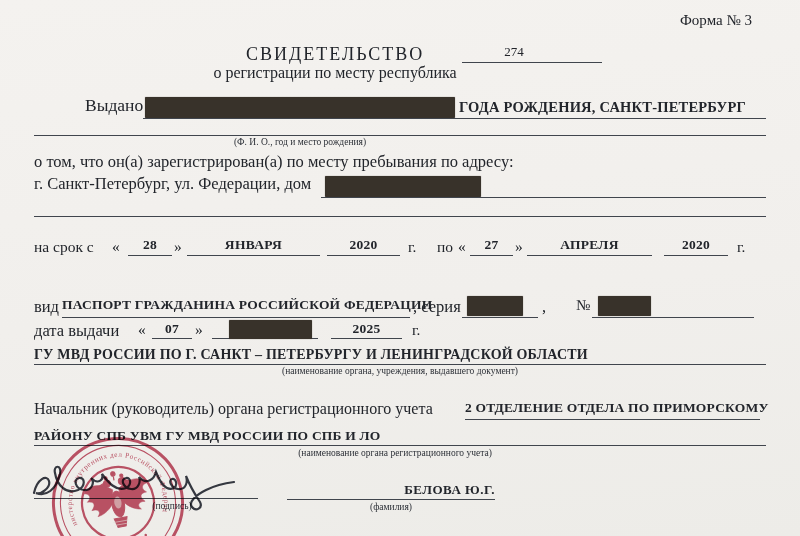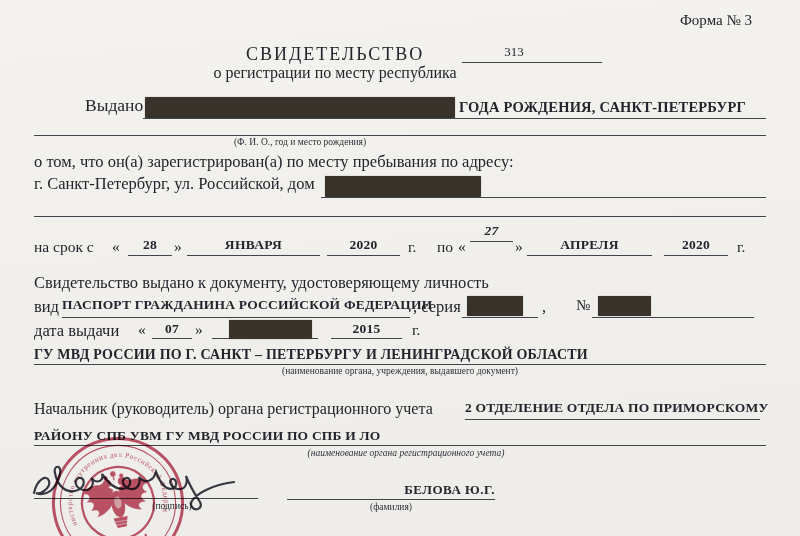--- a/index.html
+++ b/index.html
@@ -21,81 +21,80 @@
   .sig{mix-blend-mode:multiply;}
 </style>
 </head>
 <body>
 
 <div class="page">
 
   <div class="abs" style="top:12px;right:48px;font-size:15px;">Форма № 3</div>
 
   <div class="abs" style="left:246px;top:44px;font-size:18px;letter-spacing:2px;">СВИДЕТЕЛЬСТВО</div>
-  <div class="abs cell" style="left:462px;top:44px;width:104px;height:18px;font-size:13px;padding-right:36px;">313</div>
+  <div class="abs cell" style="left:462px;top:44px;width:104px;height:18px;font-size:13px;padding-right:36px;">274</div>
   <div class="abs" style="left:190px;top:64px;width:290px;text-align:center;font-size:16px;">о регистрации по месту республика</div>
 
   <div class="abs t" style="left:85px;top:95px;font-size:17.5px;">Выдано</div>
   <div class="abs redact" style="left:145px;top:97px;width:310px;height:21px;"></div>
   <div class="abs" style="left:459px;top:99px;font-size:14.5px;font-weight:bold;letter-spacing:.2px;white-space:nowrap;">ГОДА РОЖДЕНИЯ, САНКТ-ПЕТЕРБУРГ</div>
   <div class="abs line" style="left:143px;top:118px;width:623px;"></div>
   <div class="abs line" style="left:34px;top:135px;width:732px;border-top-width:1.2px;"></div>
   <div class="abs t" style="left:34px;top:152px;">о том, что он(а) зарегистрирован(а) по месту пребывания по адресу:</div>
 
   <div class="abs cap" style="left:160px;top:137px;width:280px;">(Ф. И. О., год и место рождения)</div>
 
-  <div class="abs t" style="left:34px;top:174px;">г. Санкт-Петербург, ул. Российской, дом</div>
+  <div class="abs t" style="left:34px;top:174px;">г. Санкт-Петербург, ул. Федерации, дом</div>
   <div class="abs redact" style="left:325px;top:176px;width:156px;height:21px;"></div>
   <div class="abs line" style="left:321px;top:197px;width:445px;"></div>
   <div class="abs line" style="left:34px;top:216px;width:732px;border-top-width:1.2px;"></div>
 
   <div class="abs t" style="left:34px;top:238px;font-size:15.5px;">на срок с</div>
   <div class="abs t" style="left:112px;top:238px;font-size:15.5px;">«</div>
   <div class="abs cell val" style="left:128px;top:237px;width:44px;height:18px;">28</div>
   <div class="abs t" style="left:174px;top:238px;font-size:15.5px;">»</div>
   <div class="abs cell val" style="left:187px;top:237px;width:133px;height:18px;">ЯНВАРЯ</div>
   <div class="abs cell val" style="left:327px;top:237px;width:73px;height:18px;">2020</div>
   <div class="abs t" style="left:408px;top:238px;font-size:15.5px;">г.</div>
   <div class="abs t" style="left:437px;top:238px;font-size:15.5px;">по</div>
   <div class="abs t" style="left:458px;top:238px;font-size:15.5px;">«</div>
-  <div class="abs cell val" style="left:470px;top:223px;width:43px;height:18px;font-style:italic;">27</div>
+  <div class="abs cell val" style="left:470px;top:237px;width:43px;height:18px;">27</div>
   <div class="abs t" style="left:515px;top:238px;font-size:15.5px;">»</div>
   <div class="abs cell val" style="left:527px;top:237px;width:125px;height:18px;">АПРЕЛЯ</div>
   <div class="abs cell val" style="left:664px;top:237px;width:64px;height:18px;">2020</div>
   <div class="abs t" style="left:737px;top:238px;font-size:15.5px;">г.</div>
 
-  <div class="abs t" style="left:34px;top:273px;">Свидетельство выдано к документу, удостоверяющему личность</div>
   <div class="abs t" style="left:34px;top:297px;">вид</div>
   <div class="abs cell cond" style="left:62px;top:297px;width:348px;height:20px;">ПАСПОРТ ГРАЖДАНИНА РОССИЙСКОЙ ФЕДЕРАЦИИ</div>
   <div class="abs t" style="left:413px;top:297px;">, серия</div>
   <div class="abs line" style="left:462px;top:317px;width:76px;"></div>
   <div class="abs redact" style="left:467px;top:296px;width:56px;height:20px;"></div>
   <div class="abs t" style="left:542px;top:297px;">,</div>
   <div class="abs t" style="left:576px;top:297px;font-size:15px;">№</div>
   <div class="abs line" style="left:592px;top:317px;width:162px;"></div>
   <div class="abs redact" style="left:598px;top:296px;width:53px;height:20px;"></div>
 
   <div class="abs t" style="left:34px;top:321px;">дата выдачи</div>
   <div class="abs t" style="left:138px;top:321px;font-size:15.5px;">«</div>
   <div class="abs cell val" style="left:152px;top:321px;width:40px;height:17px;">07</div>
   <div class="abs t" style="left:195px;top:321px;font-size:15.5px;">»</div>
   <div class="abs line" style="left:212px;top:338px;width:106px;"></div>
   <div class="abs redact" style="left:229px;top:320px;width:83px;height:19px;"></div>
-  <div class="abs cell val" style="left:331px;top:321px;width:71px;height:17px;">2015</div>
+  <div class="abs cell val" style="left:331px;top:321px;width:71px;height:17px;">2025</div>
   <div class="abs t" style="left:412px;top:321px;font-size:15.5px;">г.</div>
 
   <div class="abs cond" style="left:34px;top:347px;font-size:14px;">ГУ МВД РОССИИ ПО Г. САНКТ – ПЕТЕРБУРГУ И ЛЕНИНГРАДСКОЙ ОБЛАСТИ</div>
   <div class="abs line" style="left:34px;top:364px;width:732px;"></div>
   <div class="abs cap" style="left:250px;top:366px;width:300px;">(наименование органа, учреждения, выдавшего документ)</div>
 
   <div class="abs" style="left:34px;top:400px;font-size:16px;white-space:nowrap;">Начальник (руководитель) органа регистрационного учета</div>
   <div class="abs cell cond" style="left:465px;top:400px;width:295px;height:19px;text-align:right;">2 ОТДЕЛЕНИЕ ОТДЕЛА  ПО ПРИМОРСКОМУ</div>
   <div class="abs cond" style="left:34px;top:428px;">РАЙОНУ СПБ УВМ  ГУ  МВД РОССИИ  ПО СПБ  И  ЛО</div>
   <div class="abs line" style="left:34px;top:445px;width:732px;"></div>
-  <div class="abs cap" style="left:256px;top:448px;width:300px;font-style:italic;">(наименование органа регистрационного учета)</div>
+  <div class="abs cap" style="left:245px;top:448px;width:300px;">(наименование органа регистрационного учета)</div>
 
   <div class="abs line" style="left:34px;top:498px;width:224px;"></div>
   <div class="abs cap" style="left:132px;top:501px;width:80px;">(подпись)</div>
   <div class="abs" style="left:287px;top:482px;width:208px;text-align:right;font-size:13px;letter-spacing:.5px;font-weight:bold;">БЕЛОВА  Ю.Г.</div>
   <div class="abs line" style="left:287px;top:499px;width:208px;"></div>
   <div class="abs cap" style="left:327px;top:502px;width:128px;">(фамилия)</div>
 
   <svg class="abs stamp" style="left:47px;top:432px;" width="142" height="142" viewBox="0 0 142 142">
     <g stroke="#c0485f" fill="none">
       <circle cx="71" cy="71" r="64.5" stroke-width="3"></circle>

